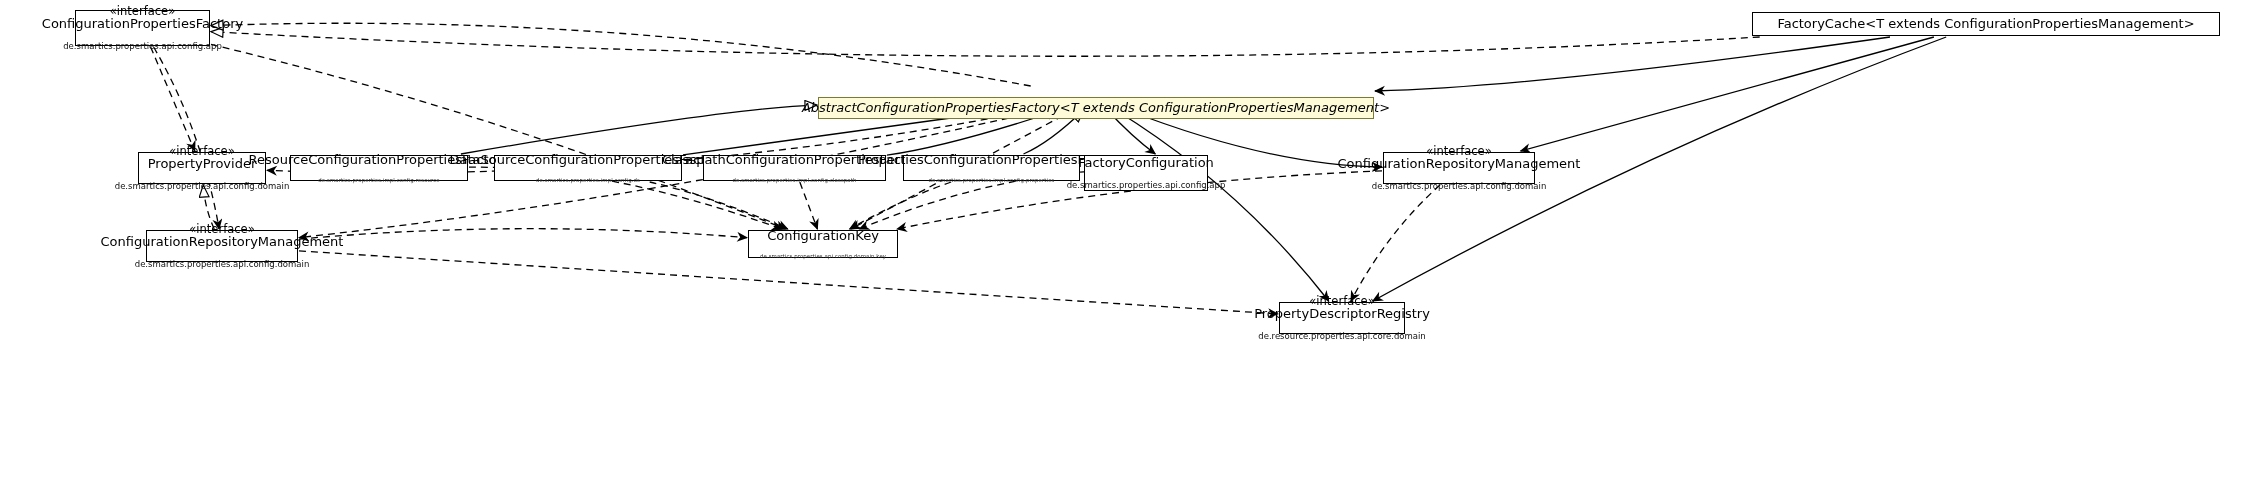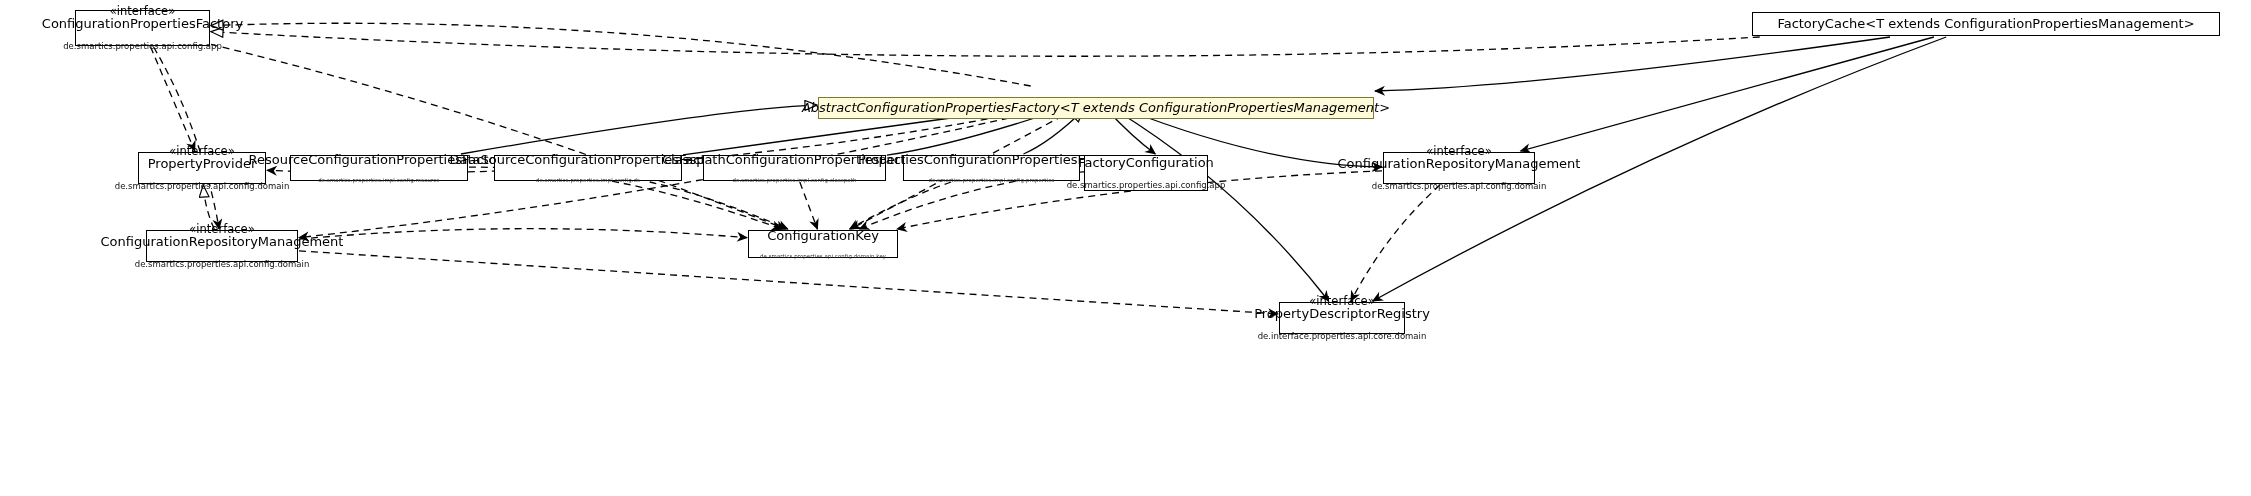--- a/index.html
+++ b/index.html
@@ -164,17 +164,17 @@
         <div class="cname">ConfigurationRepositoryManagement</div>
         <div class="pkg">de.smartics.properties.api.config.domain</div>
       </div>
       <div class="node" style="left: 748px; top: 230px; width: 150px; height: 28px;">
         <div class="cname">ConfigurationKey</div>
         <div class="pkg tiny">de.smartics.properties.api.config.domain.key</div>
       </div>
       <div class="node" style="left: 1279px; top: 302px; width: 126px; height: 32px;">
         <div class="stereo">«interface»</div>
         <div class="cname">PropertyDescriptorRegistry</div>
-        <div class="pkg">de.interface.properties.api.core.domain</div>
+        <div class="pkg">de.resource.properties.api.core.domain</div>
       </div>
     </div>
 
 </div>
 
 </body></html>

